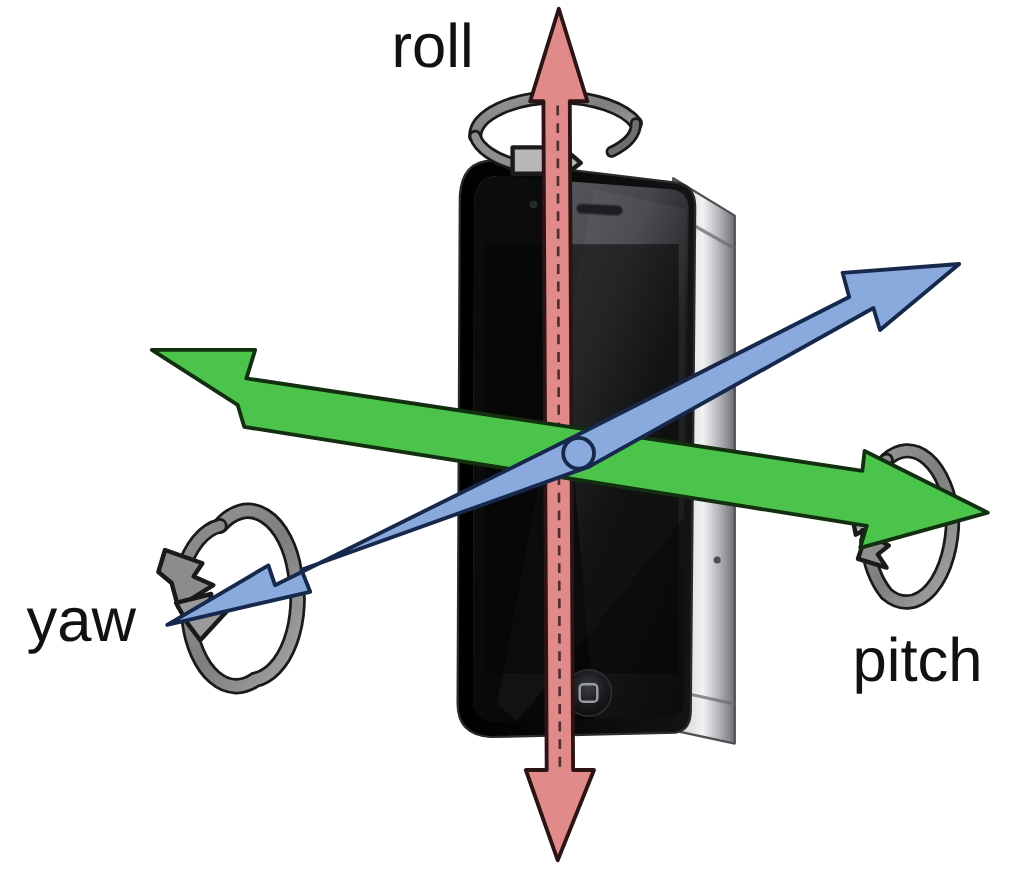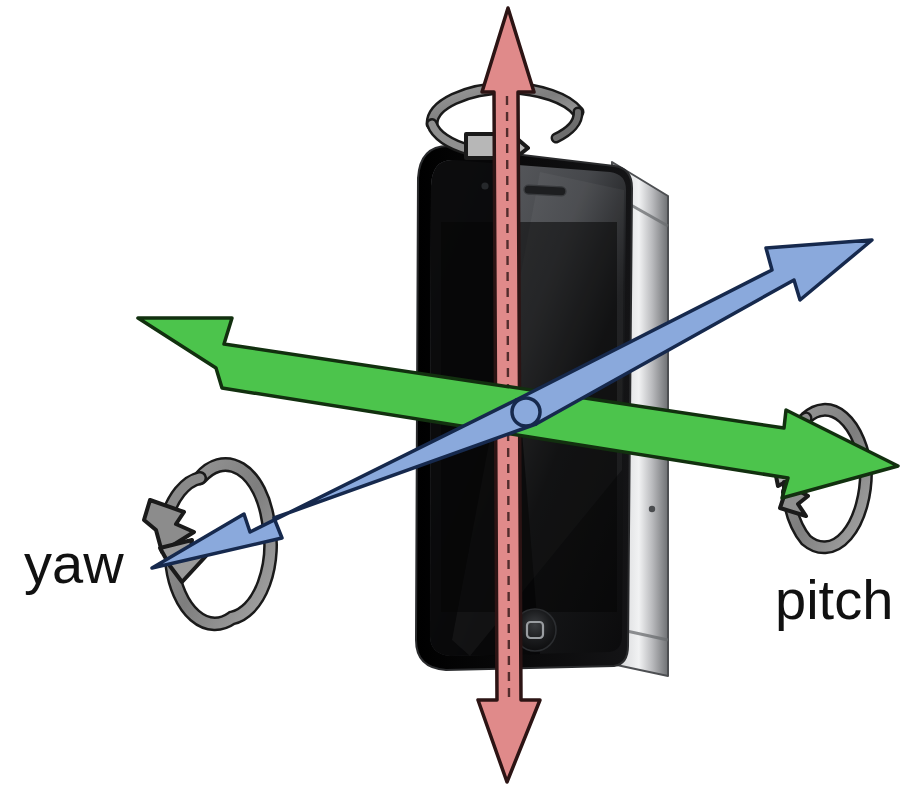--- a/index.html
+++ b/index.html
@@ -230,18 +230,19 @@
         <path d="M 536,424
                  L 274,518 L 282,538
                  L 152,568 L 244,514 L 250,532
                  L 516,400 Z" fill="#8aa9dc" stroke="#16294d" stroke-width="3.5" stroke-linejoin="round"></path>
 
         <circle cx="526" cy="412" r="14" fill="#8aa9dc" stroke="#16294d" stroke-width="3.5"></circle>
       </g>
     </g>
   </svg>
 
+  <div class="axis-label" id="label-roll">roll</div>
 
   <div class="axis-label" id="label-pitch">pitch</div>
 
   <div class="axis-label" id="label-yaw">yaw</div>
 
 </div>
 
 </body></html>

